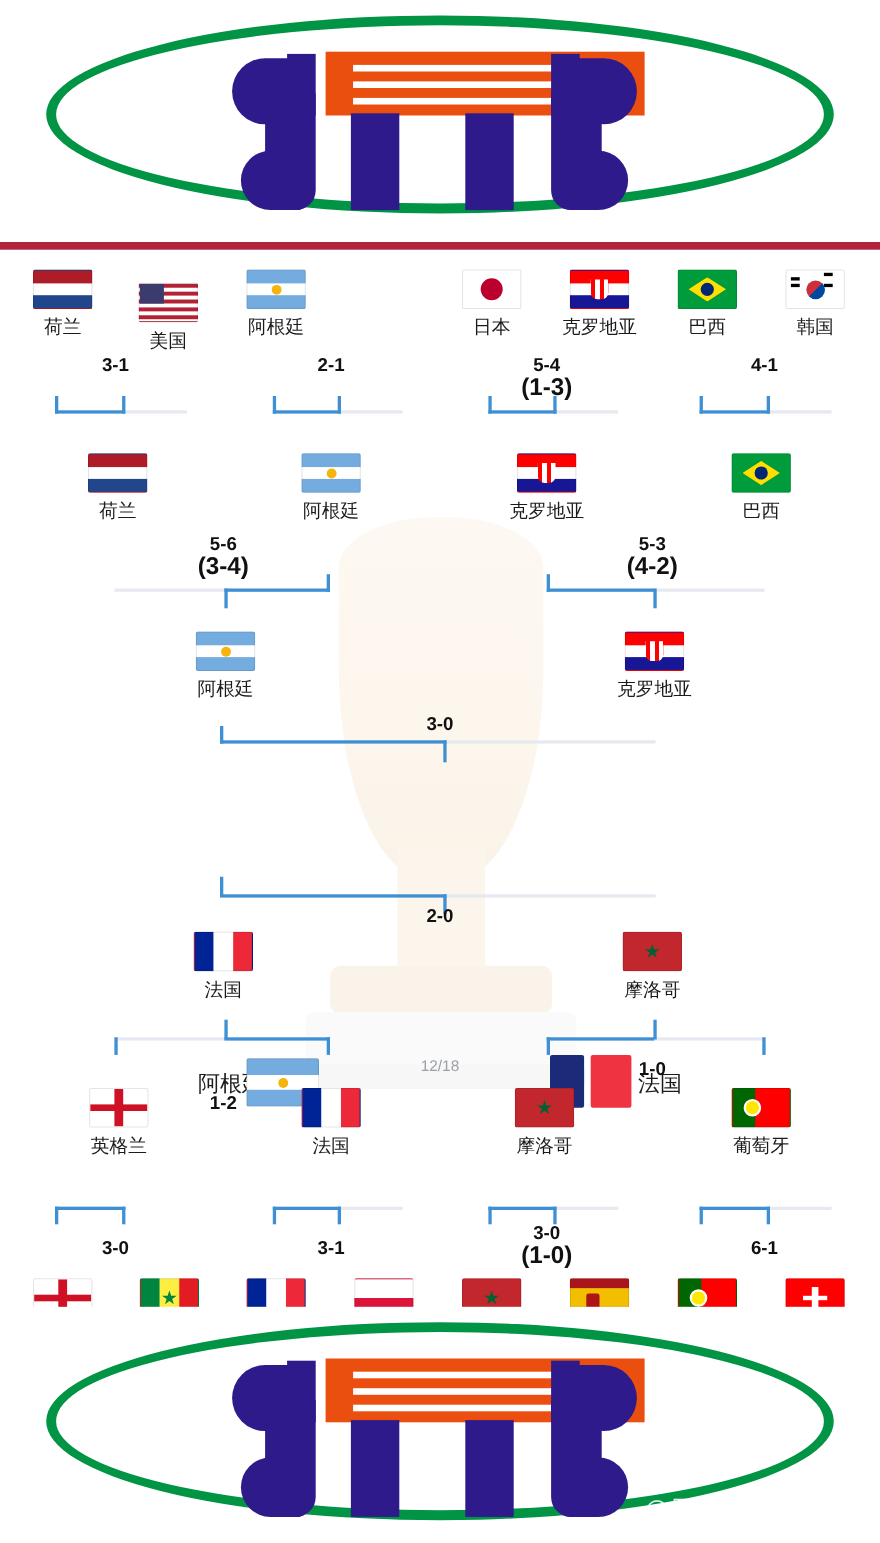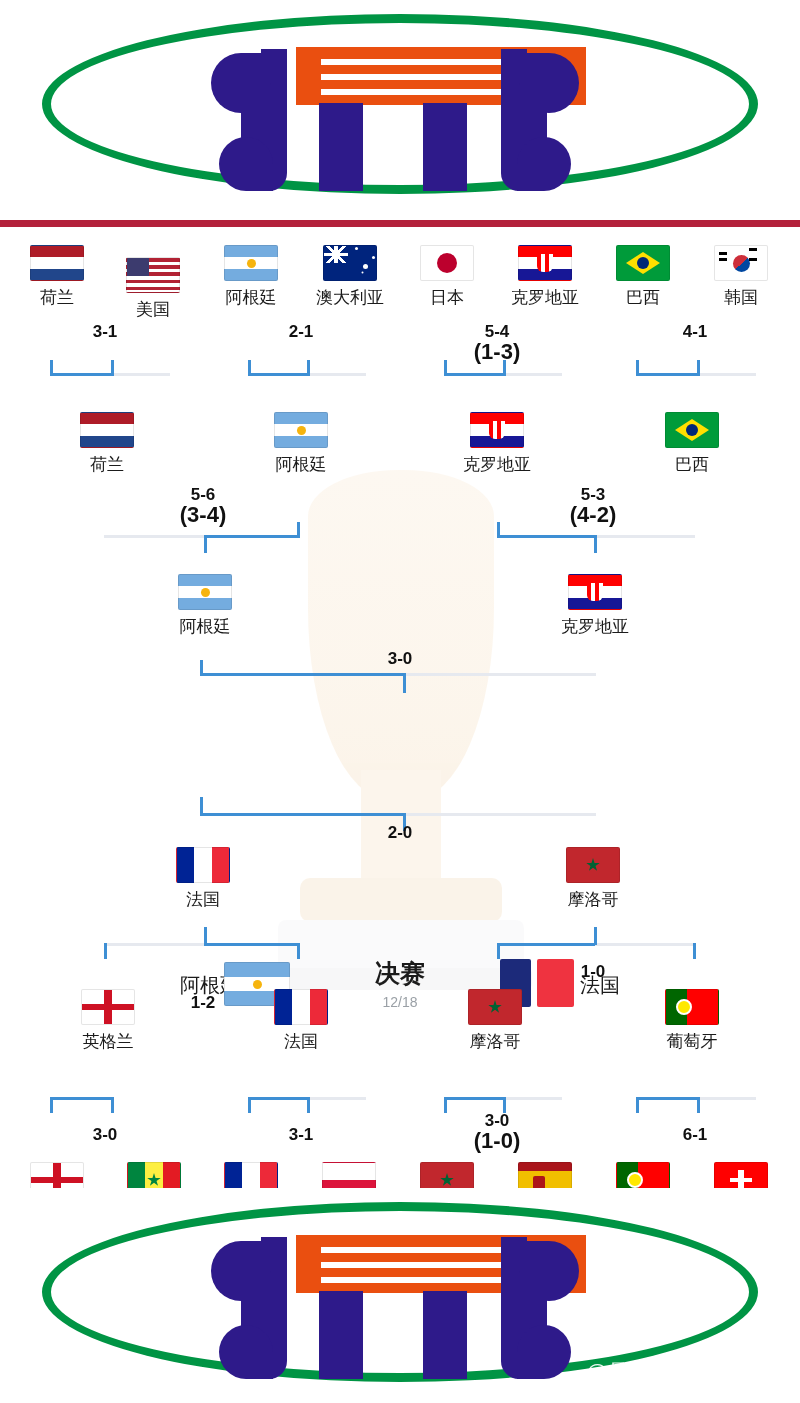--- a/index.html
+++ b/index.html
@@ -167,24 +167,20 @@
     <div class="team">荷兰</div>
   </div>
   <div class="node" style="left:118px;top:30px;width:70px;">
     <div class="flag f-us"></div>
     <div class="team">美国</div>
   </div>
   <div class="node" style="left:216px;top:18px;width:70px;">
     <div class="flag f-ar"></div>
     <div class="team">阿根廷</div>
   </div>
-  <div class="node" style="left:300px;top:18px;width:100px;">
-    <div class="flag f-au"></div>
-    <div class="team">澳大利亚</div>
-  </div>
   <div class="node" style="left:412px;top:18px;width:70px;">
     <div class="flag f-jp"></div>
     <div class="team">日本</div>
   </div>
   <div class="node" style="left:495px;top:18px;width:100px;">
     <div class="flag f-hr"></div>
     <div class="team">克罗地亚</div>
   </div>
   <div class="node" style="left:608px;top:18px;width:70px;">
     <div class="flag f-br"></div>
@@ -281,21 +277,20 @@
   <div class="ln-h" style="left:200px;top:446px;width:206px;"></div>
   <div class="ln-h pale" style="left:406px;top:446px;width:190px;"></div>
   <div class="ln-v" style="left:200px;top:433px;height:16px;"></div>
   <div class="ln-v" style="left:403px;top:446px;height:20px;"></div>
 
   <div class="final-left-name">阿根廷</div>
   <div class="final-flag-left">
     <div class="flag f-ar" style="width:66px;height:44px;"></div>
   </div>
   <div class="final-label">
-    <div class="final-title">决赛</div>
     <div class="final-date">12/18</div>
   </div>
   <div class="final-flag-right">
     <div class="flag" style="width:34px;height:48px;background:#1c2a7a;border:none;"></div>
     <div class="flag" style="width:40px;height:48px;background:#ef3340;border:none;margin-left:6px;"></div>
   </div>
   <div class="final-right-name">法国</div>
 
   <div class="ln-h" style="left:200px;top:586px;width:206px;"></div>
   <div class="ln-h pale" style="left:406px;top:586px;width:190px;"></div>

